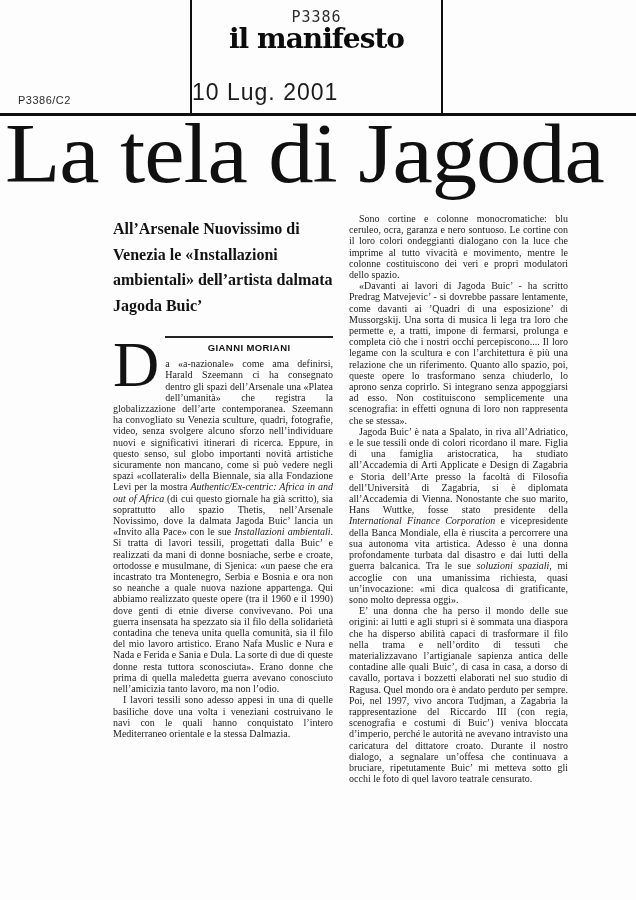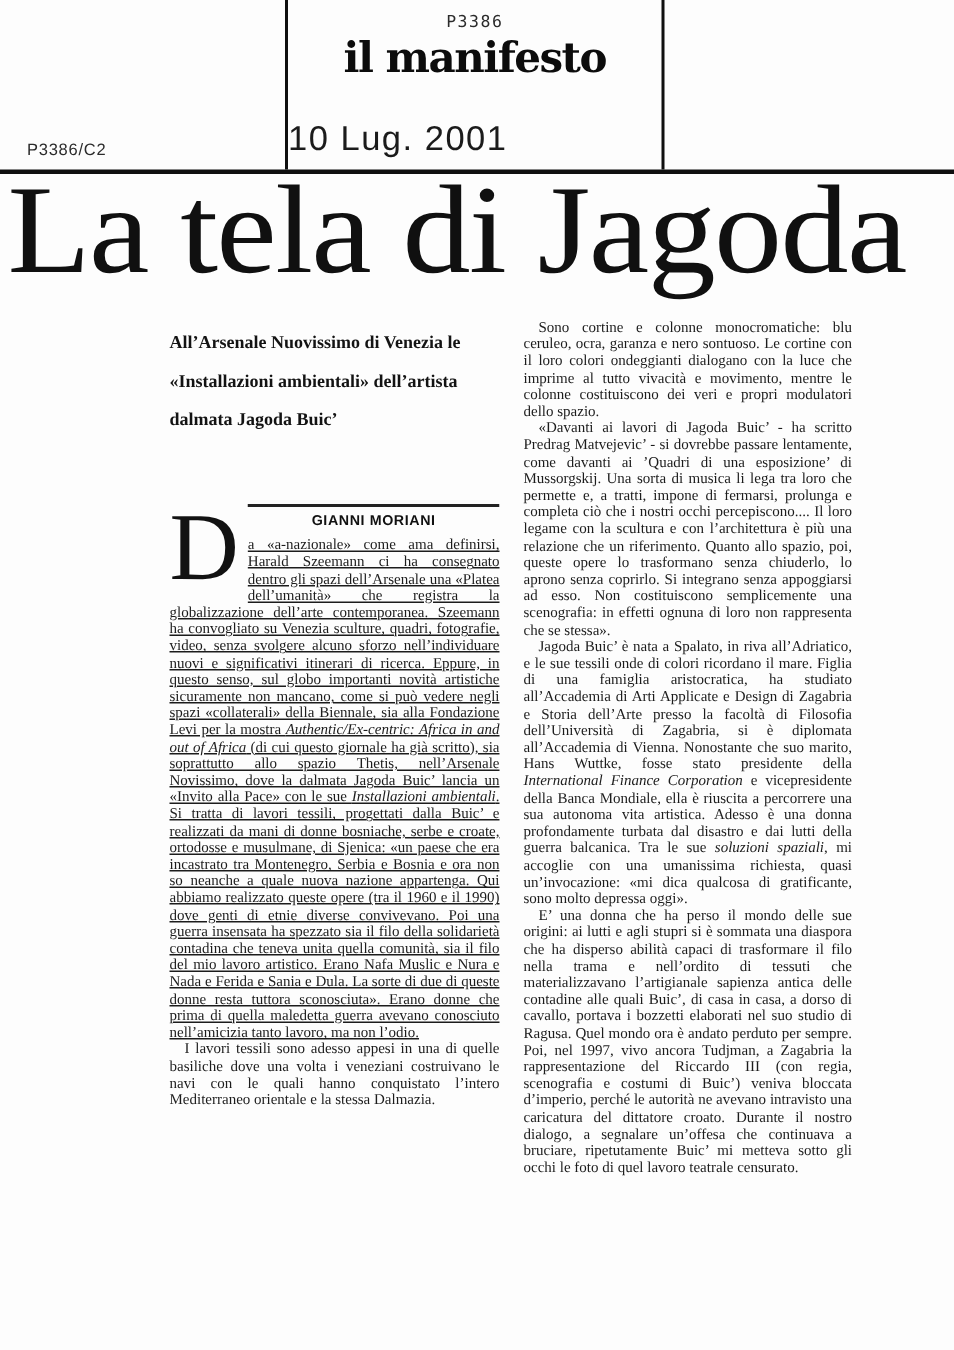--- a/index.html
+++ b/index.html
@@ -9,21 +9,21 @@
     font-family:"Liberation Serif", serif; color:#1a1a1a;
   }
 
   
   .masthead-box {
     position:absolute; left:190px; top:0; width:249px; height:113px;
     border-left:2px solid #0f0f0f; border-right:2px solid #0f0f0f;
   }
   .code-top {
     position:absolute; left:0; right:0; top:8px; text-align:center;
-    font-family:"DejaVu Sans Mono", monospace; font-size:11px;
+    font-family:"DejaVu Sans Mono", monospace; font-size:15px;
     letter-spacing:1px; color:#2c2c2c;
   }
   .masthead-title {
     position:absolute; left:0; right:0; top:22px; text-align:center;
     font-family:"DejaVu Serif", serif; font-weight:bold; font-size:28px;
     letter-spacing:-1px; color:#0c0c0c;
   }
   .issue-date {
     position:absolute; left:0; right:0; top:79px; text-align:left;
     font-family:"Liberation Sans", sans-serif; font-size:23px;
@@ -43,28 +43,28 @@
   .headline {
     position:absolute; left:5px; top:112px;
     font-size:84px; line-height:1; white-space:nowrap;
     transform:scaleX(1.08); transform-origin:left top;
     color:#101010; letter-spacing:-1px;
   }
 
   
   .standfirst {
     position:absolute; left:113px; top:216px; width:226px;
-    font-size:12px; line-height:25.5px; font-weight:600; color:#131313;
+    font-size:16px; line-height:25.5px; font-weight:600; color:#131313;
   }
 
   
   .col { position:absolute; width:220px; font-size:10px; line-height:11.2px;
          text-align:justify; hyphens:auto; -webkit-hyphens:auto; color:#1c1c1c; }
   .col p { margin:0; text-indent:10px; }
-  .col p.noindent { text-indent:0;text-decoration:underline; }
+  .col p.noindent { text-indent:0; }
 
   .col-left  { left:113px; top:336px; }
   .col-right { left:349px; top:213px; width:219px; }
 
   .byline-block { margin-left:0; overflow:hidden; padding-bottom:5px; }
   .byline-rule { height:2px; background:#222; margin-bottom:4px; }
   .byline {
     text-align:center; font-family:"Liberation Sans", sans-serif;
     font-size:9.5px; font-weight:bold; letter-spacing:0.4px; color:#111;
   }

